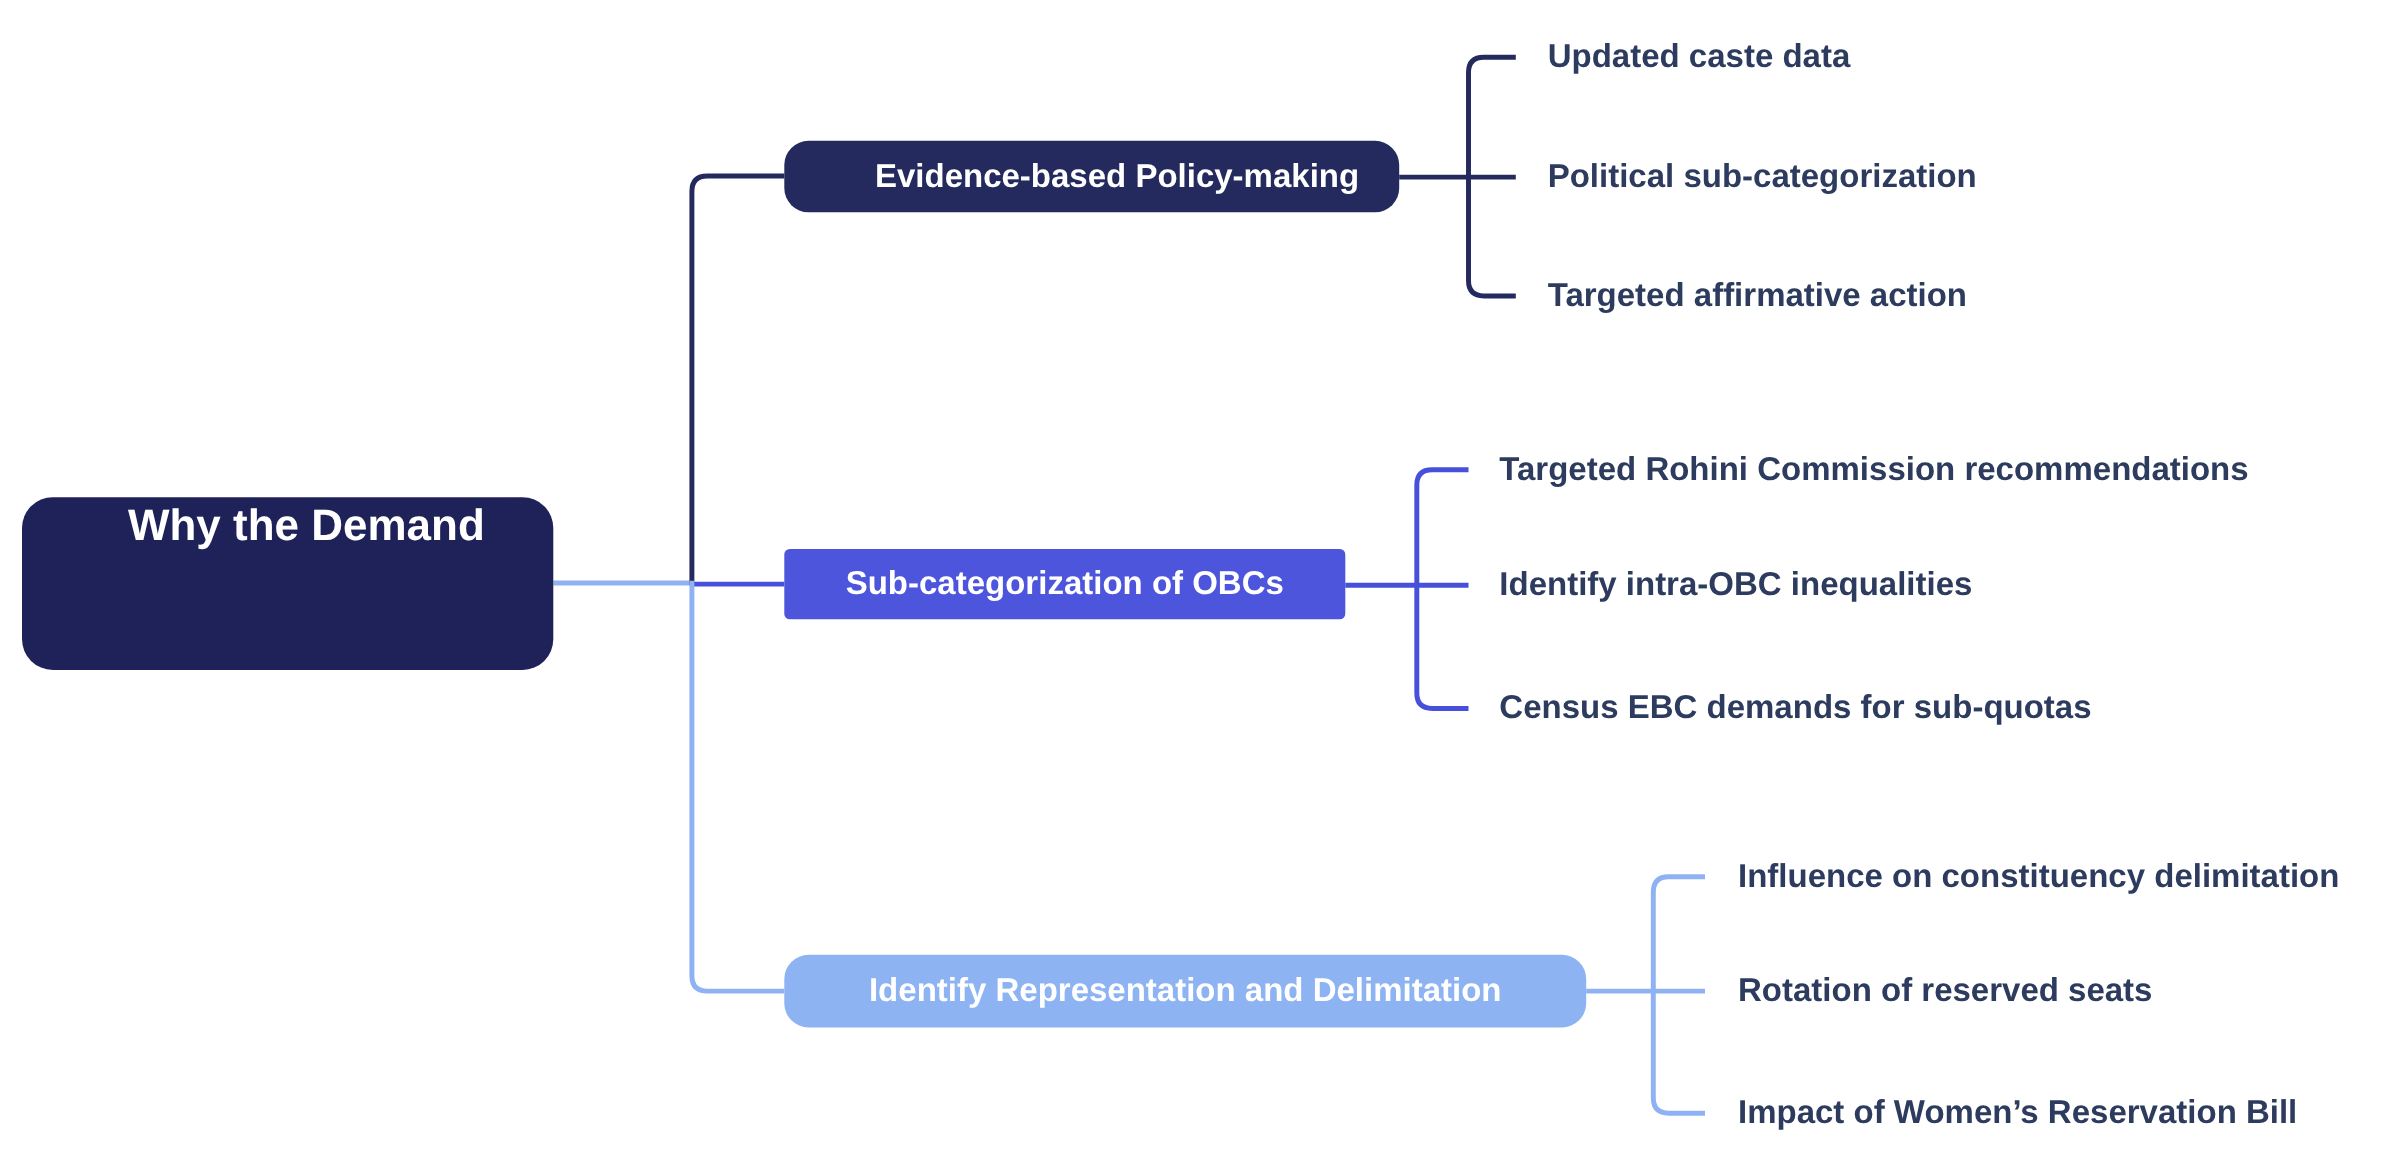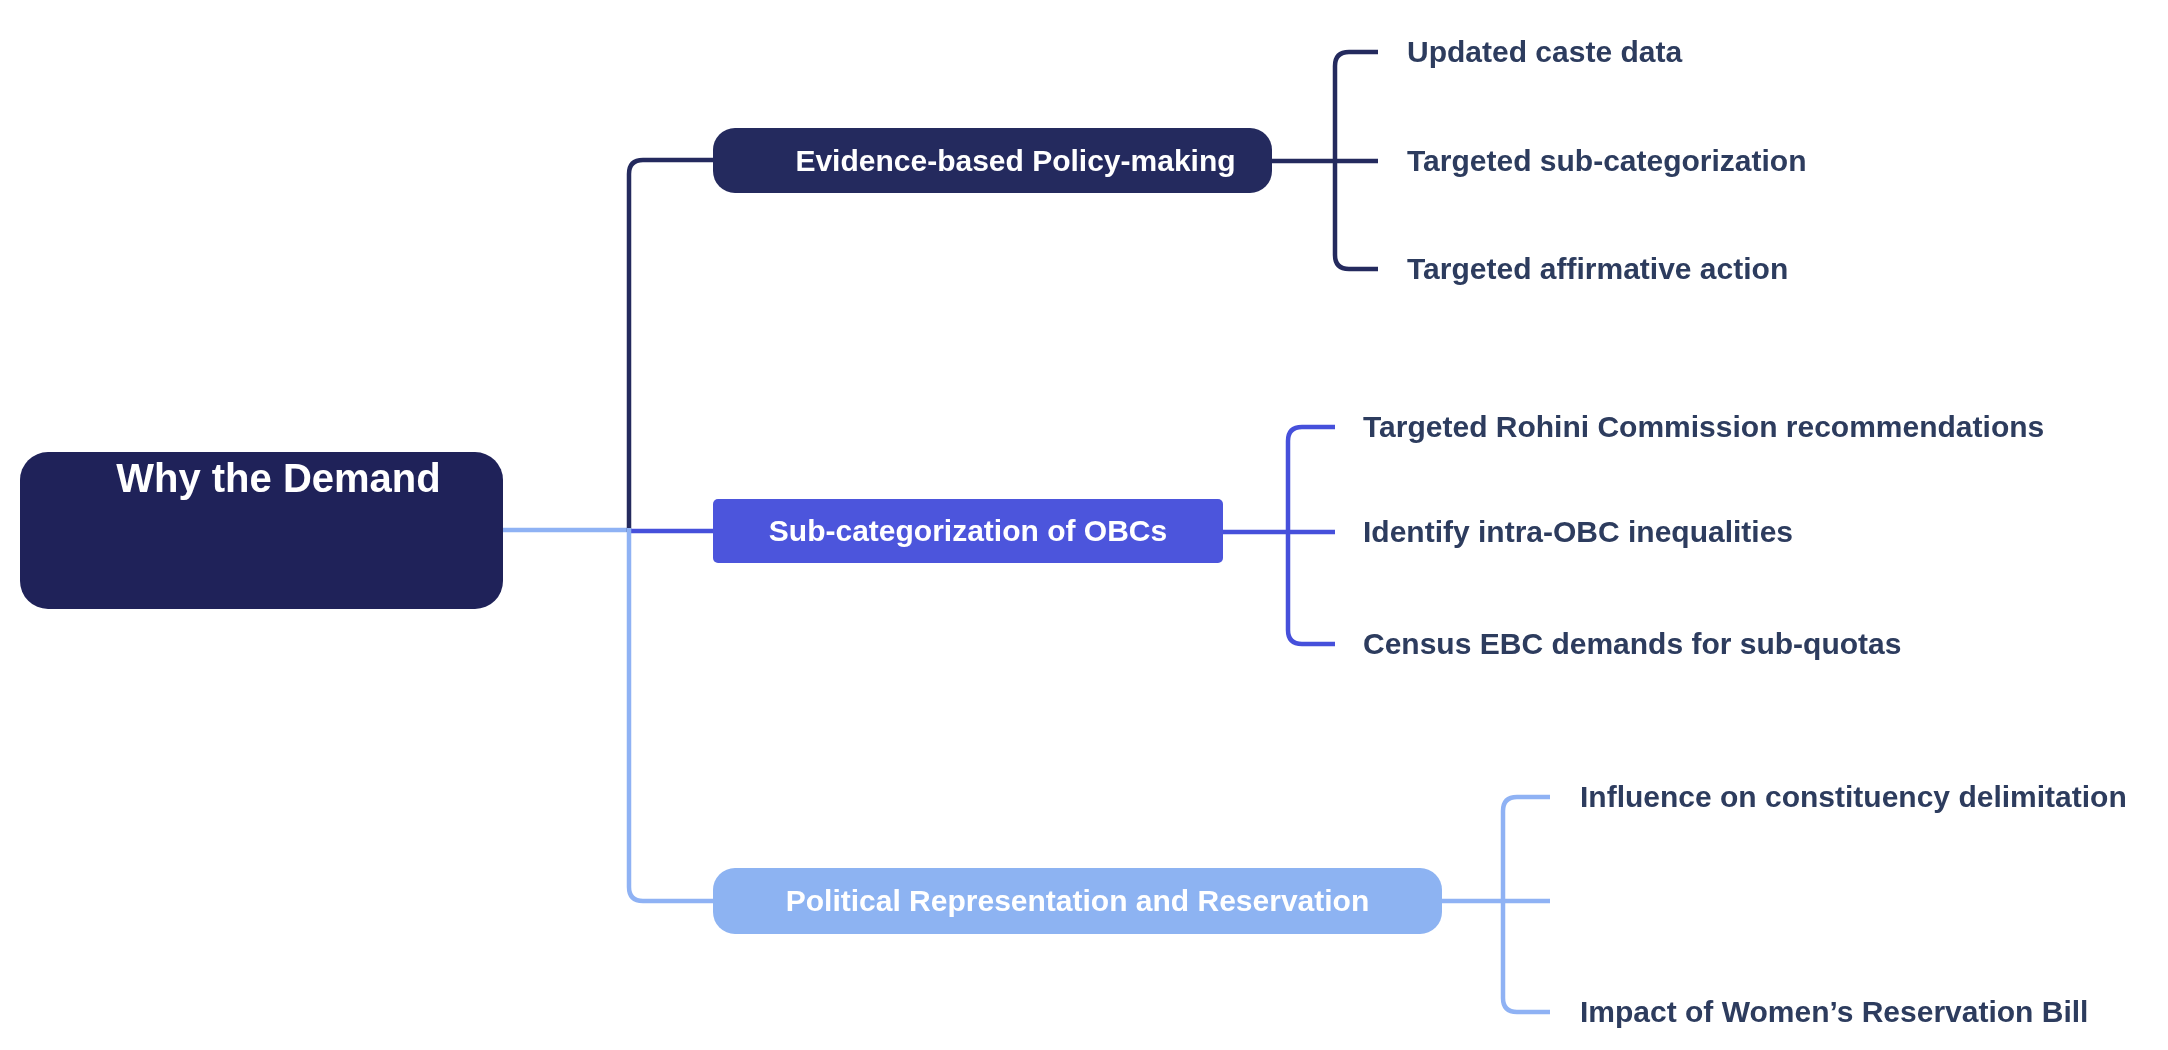--- a/index.html
+++ b/index.html
@@ -90,27 +90,28 @@
     <span>Why the Demand</span>
   </div>
 
   <div class="node branch-node branch-1">
     <span>Evidence-based Policy-making</span>
   </div>
   <div class="node branch-node branch-2">
     <span>Sub-categorization of OBCs</span>
   </div>
   <div class="node branch-node branch-3">
-    <span>Political Representation and Reservation</span>
+    <span>Identify Representation and Delimitation</span>
   </div>
 
   <div class="child-label c-b1" style="top:52px">Updated caste data</div>
-  <div class="child-label c-b1" style="top:161px">Targeted sub-categorization</div>
+  <div class="child-label c-b1" style="top:161px">Political sub-categorization</div>
   <div class="child-label c-b1" style="top:269px">Targeted affirmative action</div>
 
   <div class="child-label c-b2" style="top:427px">Targeted Rohini Commission recommendations</div>
   <div class="child-label c-b2" style="top:532px">Identify intra-OBC inequalities</div>
   <div class="child-label c-b2" style="top:644px">Census EBC demands for sub-quotas</div>
 
   <div class="child-label c-b3" style="top:797px">Influence on constituency delimitation</div>
+  <div class="child-label c-b3" style="top:901px">Rotation of reserved seats</div>
   <div class="child-label c-b3" style="top:1012px">Impact of Women’s Reservation Bill</div>
 
 </div>
 
 </body></html>

